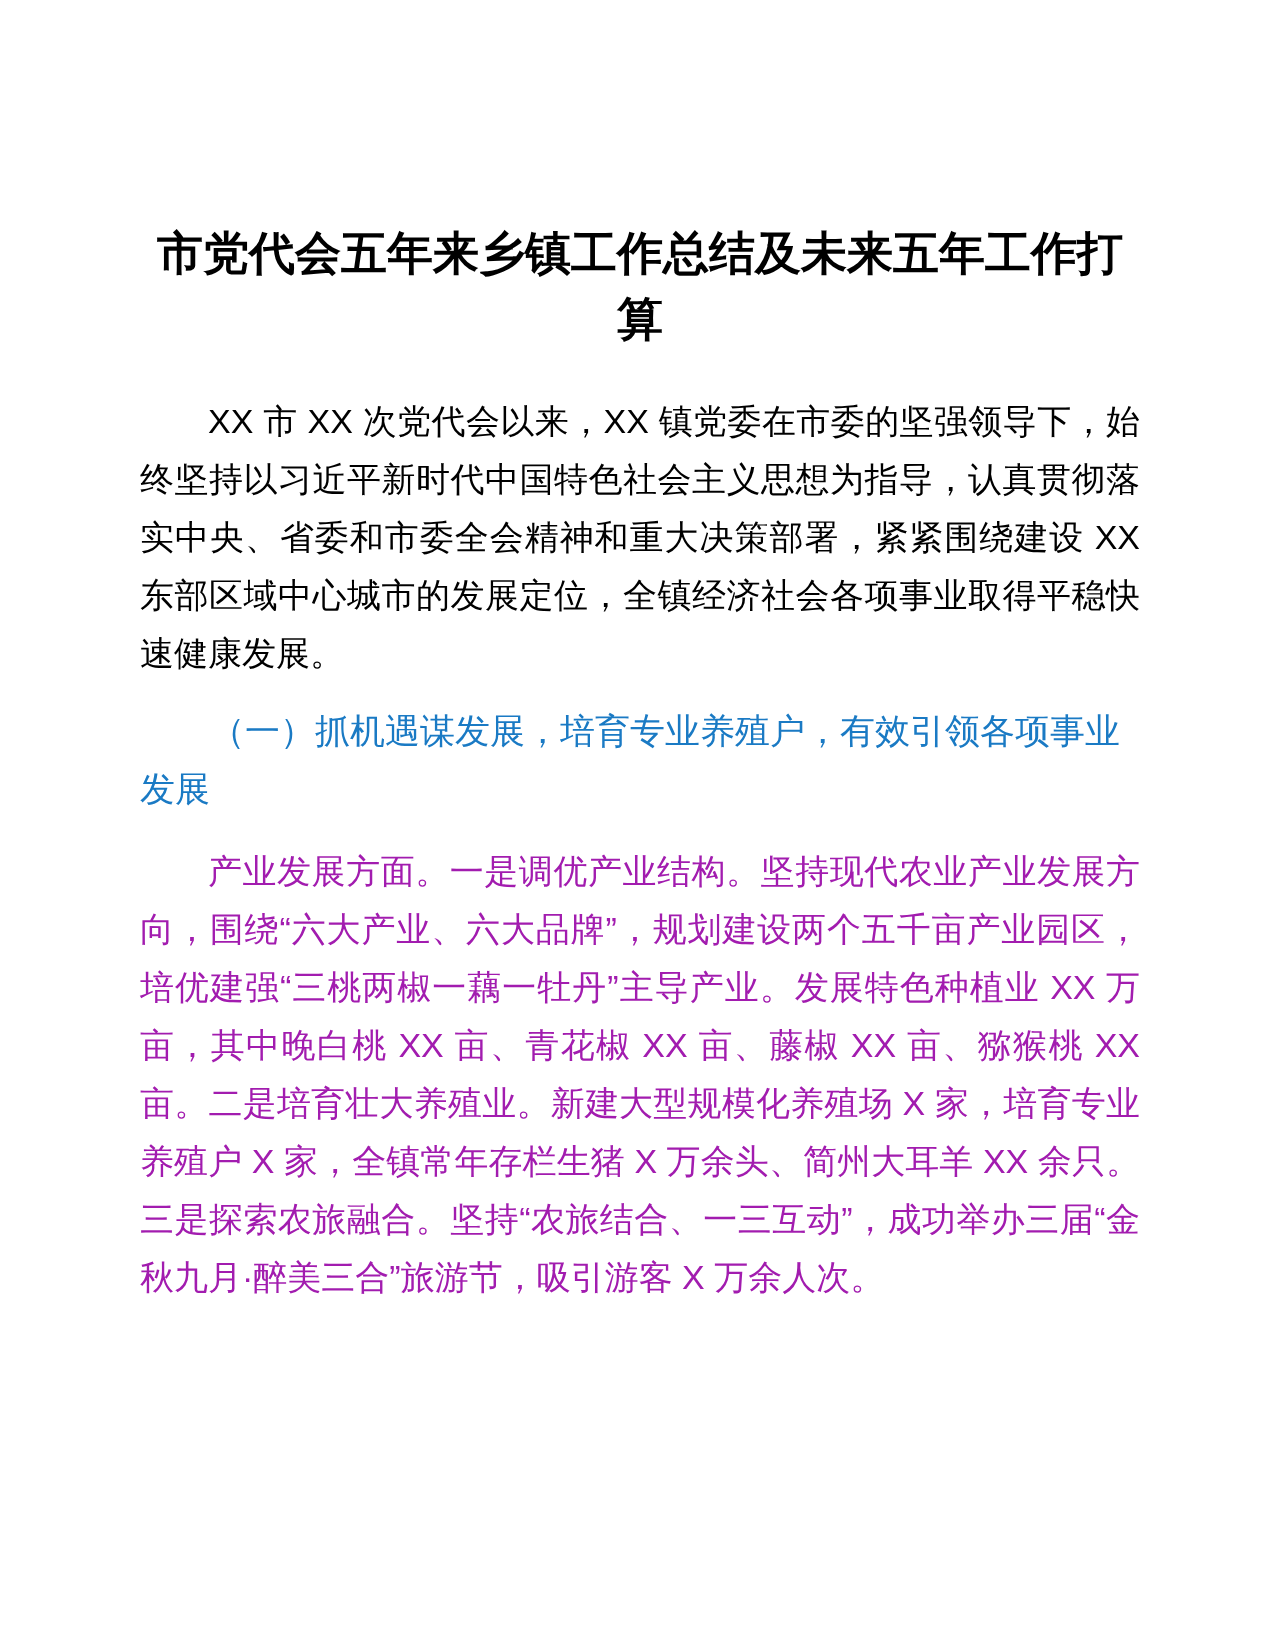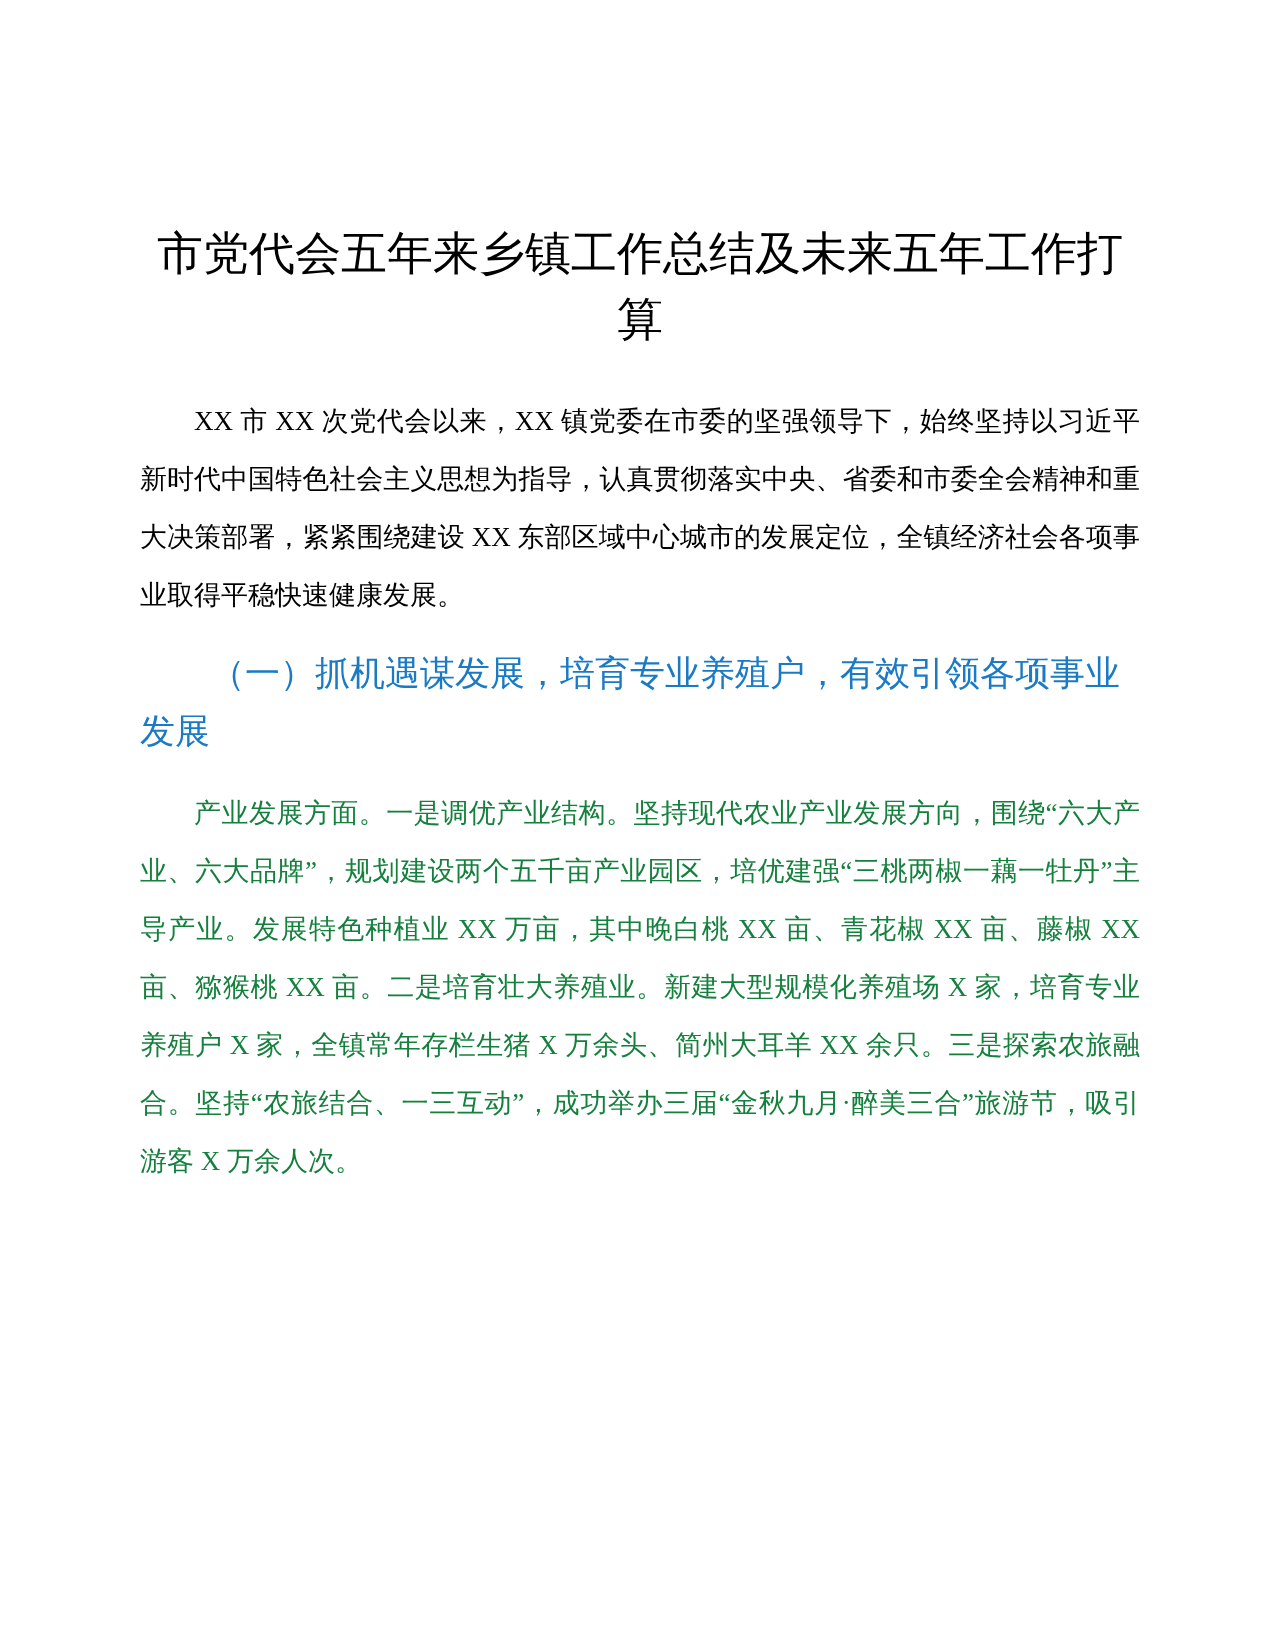--- a/index.html
+++ b/index.html
@@ -15,48 +15,47 @@
     padding: 220px 135px 0 140px;
     background: #ffffff;
     font-family: "Liberation Sans", "DejaVu Sans", sans-serif;
     color: #000000;
     overflow: hidden;
   }
   .doc-title {
     margin: 0;
     font-size: 46px;
     line-height: 66px;
-    font-weight: 400;
+    font-weight: 700;
     text-align: center;
     color: #000000;
   }
   .heading {
     margin: 20px 0 0 0;
     font-size: 35px;
     line-height: 58px;
     font-weight: 400;
     text-indent: 2em;
   }
   .body-para {
-    font-size: 27px;
+    font-size: 34px;
     line-height: 58px;
     text-align: justify;
     text-justify: inter-character;
     text-indent: 2em;
     color: #000000;
-    font-family: Liberation Serif, serif;
   }
   .para-first  { margin: 40px 0 0 0; }
   .para-second { margin: 24px 0 0 0; }
 </style>
 </head>
 <body>
 
 <div class="page">
   <h1 class="doc-title">市党代会五年来乡镇工作总结及未来五年工作打算</h1>
 
 
   <p class="body-para para-first" style="color: rgb(0, 0, 0);">XX 市 XX 次党代会以来，XX 镇党委在市委的坚强领导下，始终坚持以习近平新时代中国特色社会主义思想为指导，认真贯彻落实中央、省委和市委全会精神和重大决策部署，紧紧围绕建设 XX 东部区域中心城市的发展定位，全镇经济社会各项事业取得平稳快速健康发展。</p>
 
   <h3 class="heading" style="color: rgb(26, 122, 196);">（一）抓机遇谋发展，培育专业养殖户，有效引领各项事业发展</h3>
 
-  <p class="body-para para-second" style="color: #15803d;">产业发展方面。一是调优产业结构。坚持现代农业产业发展方向，围绕“六大产业、六大品牌”，规划建设两个五千亩产业园区，培优建强“三桃两椒一藕一牡丹”主导产业。发展特色种植业 XX 万亩，其中晚白桃 XX 亩、青花椒 XX 亩、藤椒 XX 亩、猕猴桃 XX 亩。二是培育壮大养殖业。新建大型规模化养殖场 X 家，培育专业养殖户 X 家，全镇常年存栏生猪 X 万余头、简州大耳羊 XX 余只。三是探索农旅融合。坚持“农旅结合、一三互动”，成功举办三届“金秋九月·醉美三合”旅游节，吸引游客 X 万余人次。</p>
+  <p class="body-para para-second" style="color: #a21caf;">产业发展方面。一是调优产业结构。坚持现代农业产业发展方向，围绕“六大产业、六大品牌”，规划建设两个五千亩产业园区，培优建强“三桃两椒一藕一牡丹”主导产业。发展特色种植业 XX 万亩，其中晚白桃 XX 亩、青花椒 XX 亩、藤椒 XX 亩、猕猴桃 XX 亩。二是培育壮大养殖业。新建大型规模化养殖场 X 家，培育专业养殖户 X 家，全镇常年存栏生猪 X 万余头、简州大耳羊 XX 余只。三是探索农旅融合。坚持“农旅结合、一三互动”，成功举办三届“金秋九月·醉美三合”旅游节，吸引游客 X 万余人次。</p>
 </div>
 
 </body></html>

